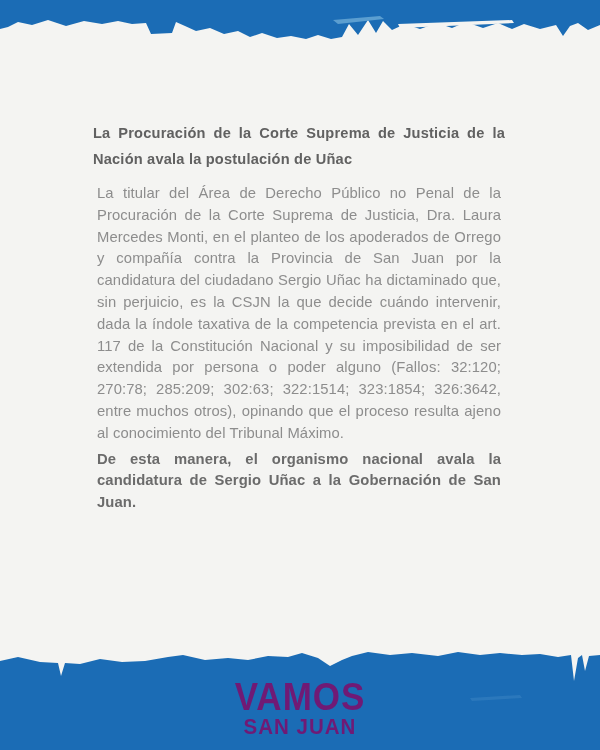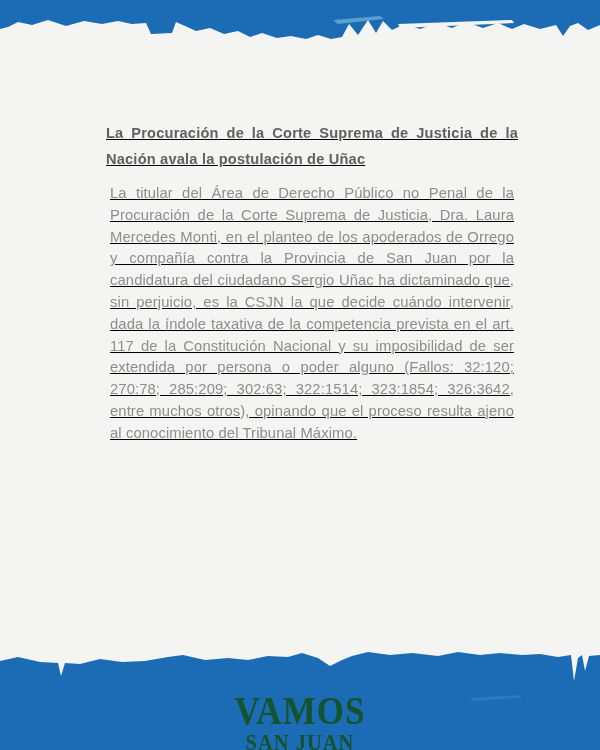--- a/index.html
+++ b/index.html
@@ -18,24 +18,23 @@
   .brush-band{
     position:absolute;
     left:0;
     width:600px;
     display:block;
   }
   .brush-top{ top:0; height:44px; }
   .brush-bottom{ bottom:0; height:100px; }
   .article{
     position:absolute;
-    left:106px;
+    left:93px;
     width:412px;
     top:120px;
-    text-decoration:underline;
   }
   .article h1{
     margin:0 0 11px 0;
     font-size:14.6px;
     font-weight:bold;
     line-height:26px;
     letter-spacing:.2px;
     color:#616161;
     text-align:justify;
   }
@@ -48,26 +47,25 @@
     text-align:justify;
   }
   .article p.conclusion{
     font-weight:bold;
     color:#6b6b6b;
   }
   .logo{
     position:absolute;
     left:0;
     width:600px;
-    top:692px;
+    top:676px;
     text-align:center;
-    color:#14532d;
+    color:#701a75;
     line-height:1;
     user-select:none;
-    font-family:Liberation Serif, serif;
   }
   .logo .line1{
     display:block;
     font-size:35px;
     font-weight:bold;
     letter-spacing:1px;
     transform:scaleY(1.12);
     transform-origin:top center;
   }
   .logo .line2{
@@ -87,20 +85,21 @@
 
   <svg class="brush-band brush-top" viewBox="0 0 600 44" preserveAspectRatio="none" aria-hidden="true">
     <path fill="#1b6cb5" d="M0,0 L600,0 L600,25 L588,30 L578,23 L570,26 L563,36 L556,25 L540,29 L524,24 L512,29 L498,23 L483,28 L466,22 L452,28 L437,23 L420,29 L405,24 L392,30 L383,21 L376,33 L368,20 L358,35 L349,24 L342,37 L331,39 L318,35 L306,39 L291,36 L277,38 L262,33 L250,37 L238,31 L224,34 L210,28 L196,31 L185,26 L176,22 L172,33 L151,34 L146,23 L132,24 L118,21 L102,24 L84,21 L66,26 L48,20 L32,25 L18,22 L8,27 L0,29 Z"></path>
     <path fill="#5b9ed0" d="M333,20 L380,16 L384,19 L338,24 Z"></path>
     <path fill="#f4f4f2" d="M398,24 L512,20 L514,23 L400,28 Z"></path>
   </svg>
 
   <div class="article">
     <h1>La Procuración de la Corte Suprema de Justicia de la Nación avala la postulación de Uñac</h1>
     <p>La titular del Área de Derecho Público no Penal de la Procuración de la Corte Suprema de Justicia, Dra. Laura Mercedes Monti, en el planteo de los apoderados de Orrego y compañía contra la Provincia de San Juan por la candidatura del ciudadano Sergio Uñac ha dictaminado que, sin perjuicio, es la CSJN la que decide cuándo intervenir, dada la índole taxativa de la competencia prevista en el art. 117 de la Constitución Nacional y su imposibilidad de ser extendida por persona o poder alguno (Fallos: 32:120; 270:78; 285:209; 302:63; 322:1514; 323:1854; 326:3642, entre muchos otros), opinando que el proceso resulta ajeno al conocimiento del Tribunal Máximo.</p>
+    <p class="conclusion">De esta manera, el organismo nacional avala la candidatura de Sergio Uñac a la Gobernación de San Juan.</p>
   </div>
 
   <svg class="brush-band brush-bottom" viewBox="0 0 600 100" preserveAspectRatio="none" aria-hidden="true">
     <path fill="#1b6cb5" d="M0,11 L18,7 L40,12 L58,13 L61,26 L65,13 L80,14 L100,9 L122,12 L145,11 L168,7 L183,5 L205,10 L228,8 L248,10 L268,6 L288,7 L302,3 L318,8 L330,16 L342,10 L352,6 L368,2 L390,5 L412,3 L438,6 L458,2 L480,5 L500,3 L522,5 L540,4 L558,7 L571,5 L574,31 L578,8 L582,5 L585,21 L589,6 L600,5 L600,100 L0,100 Z"></path>
     <path fill="#4a90c8" d="M470,48 L520,45 L522,48 L472,51 Z" opacity="0.35"></path>
   </svg>
 
   <div class="logo">
     <span class="line1">VAMOS</span>
     <span class="line2">SAN JUAN</span>

